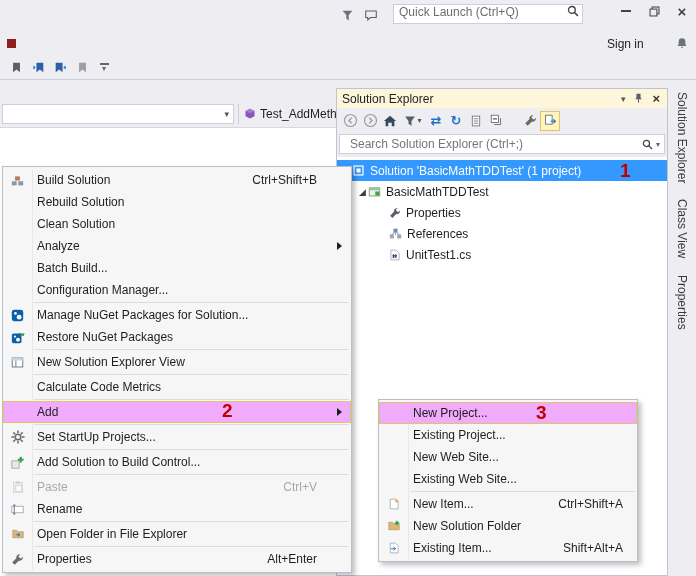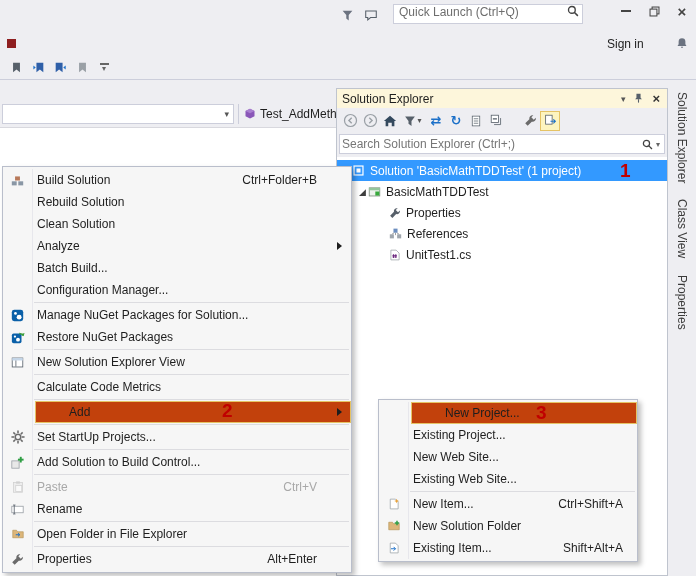--- a/index.html
+++ b/index.html
@@ -38,21 +38,21 @@
   .se-title{height:19px;background:#FDF6DB;display:flex;align-items:center;padding:0 5px;}
   .se-title-icons{margin-left:auto;display:flex;align-items:center;gap:8px;padding-right:2px;}
   .se-chev{font-size:9px;color:#555;}
   .se-close{font-size:13px;font-weight:bold;color:#333;line-height:1;}
   .se-toolbar{height:25px;background:#EEEEF2;display:flex;align-items:center;padding:0 3px;}
   .tbb{width:20px;height:20px;display:flex;align-items:center;justify-content:center;flex:none;}
   .tbb.pressed{width:18px;height:18px;background:#FDF4BF;border:1px solid #E5C365;box-sizing:content-box;}
   .blue-glyph{color:#1C70C8;font-weight:bold;font-size:13px;line-height:1;}
   .se-search{height:24px;background:#EEEEF2;padding:1px 2px;box-sizing:border-box;}
   .se-search .box{height:20px;background:#fff;border:1px solid #CCCEDB;display:flex;align-items:center;box-sizing:border-box;padding-right:4px;}
-  .se-search input{flex:1;border:none;outline:none;background:transparent;font:12px "Liberation Sans","DejaVu Sans",sans-serif;padding:0 2px;min-width:0;color:#1E1E1E;}
+  .se-search input{flex:1;border:none;outline:none;background:transparent;font:12px "Liberation Sans","DejaVu Sans",sans-serif;padding:0 10px;min-width:0;color:#1E1E1E;}
   .se-search input::placeholder{color:#767676;}
   .se-tree{padding-top:3px;background:#fff;}
   .trow{height:21px;display:flex;align-items:center;white-space:nowrap;}
   .trow.sel{background:#3399FF;color:#fff;}
   .exp{width:11px;font-size:9px;color:#3E3E3E;text-align:center;flex:none;}
   .trow.sel .exp{color:#fff;}
   .ticon{margin-right:5px;display:flex;align-items:center;flex:none;}
   .ind0{padding-left:4px;} .ind1{padding-left:20px;} .ind2{padding-left:52px;}
   .bold{font-weight:normal;}
   
@@ -63,21 +63,21 @@
   .ctx{left:2px;top:166px;width:350px;z-index:40;}
   .smenu{left:378px;top:399px;width:260px;z-index:45;}
   .menu{position:absolute;}
   .menu::before{content:"";position:absolute;left:29px;top:2px;bottom:2px;width:1px;background:#E7E7EC;}
   .mi{height:22px;display:flex;align-items:center;padding-right:10px;position:relative;cursor:default;}
   .mi .ig{width:29px;align-self:stretch;display:flex;align-items:center;justify-content:center;flex:none;}
   .mi .lbl{margin-left:5px;}
   .mi .sc{margin-left:auto;padding-right:24px;}
   .smenu .mi .sc{padding-right:4px;}
   .mi .sub{position:absolute;right:9px;top:50%;transform:translateY(-50%);width:0;height:0;border-left:5px solid #1E1E1E;border-top:4px solid transparent;border-bottom:4px solid transparent;}
-  .mi.hl{background:#c2410c;box-shadow:inset 0 0 0 1px #E5C365;margin-left:32px;}
+  .mi.hl{background:#f0abfc;box-shadow:inset 0 0 0 1px #E5C365;}
   .mi.dis{color:#A8A8A8;}
   .mi.dis svg{opacity:.5;}
   .msep{height:1px;background:#DCDCE0;margin:1px 2px 1px 31px;}
   
   .ann{position:absolute;z-index:70;color:#C00000;font-weight:bold;font-size:19px;line-height:1;}
 </style>
 </head>
 <body>
 
 <div id="canvas">
@@ -320,21 +320,21 @@
   <div class="menu ctx">
     <div class="mi">
       <span class="ig">
           <svg width="13" height="13" viewBox="0 0 16 16">
             <rect x="1" y="9" width="6" height="5" fill="#8A97A5"></rect>
             <rect x="9" y="9" width="6" height="5" fill="#8A97A5"></rect>
             <rect x="5" y="3" width="6" height="5" fill="#B8795A"></rect>
           </svg>
         </span>
       <span class="lbl">Build Solution</span>
-      <span class="sc">Ctrl+Folder+B</span>
+      <span class="sc">Ctrl+Shift+B</span>
     </div>
     <div class="mi">
         <span class="ig"></span>
         <span class="lbl">Rebuild Solution</span>
       </div>
     <div class="mi">
         <span class="ig"></span>
         <span class="lbl">Clean Solution</span>
       </div>
     <div class="mi">

